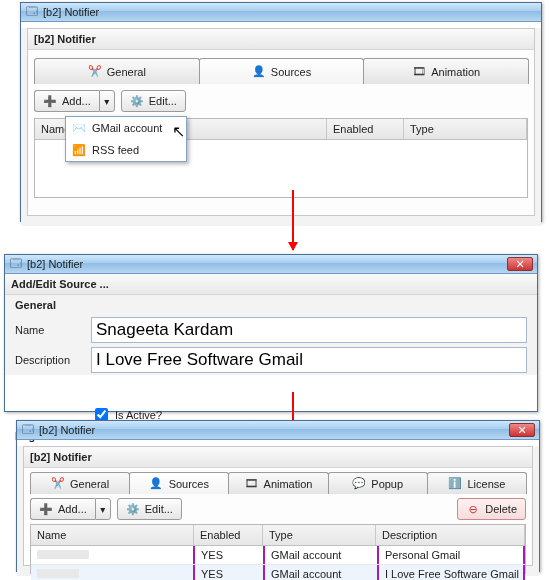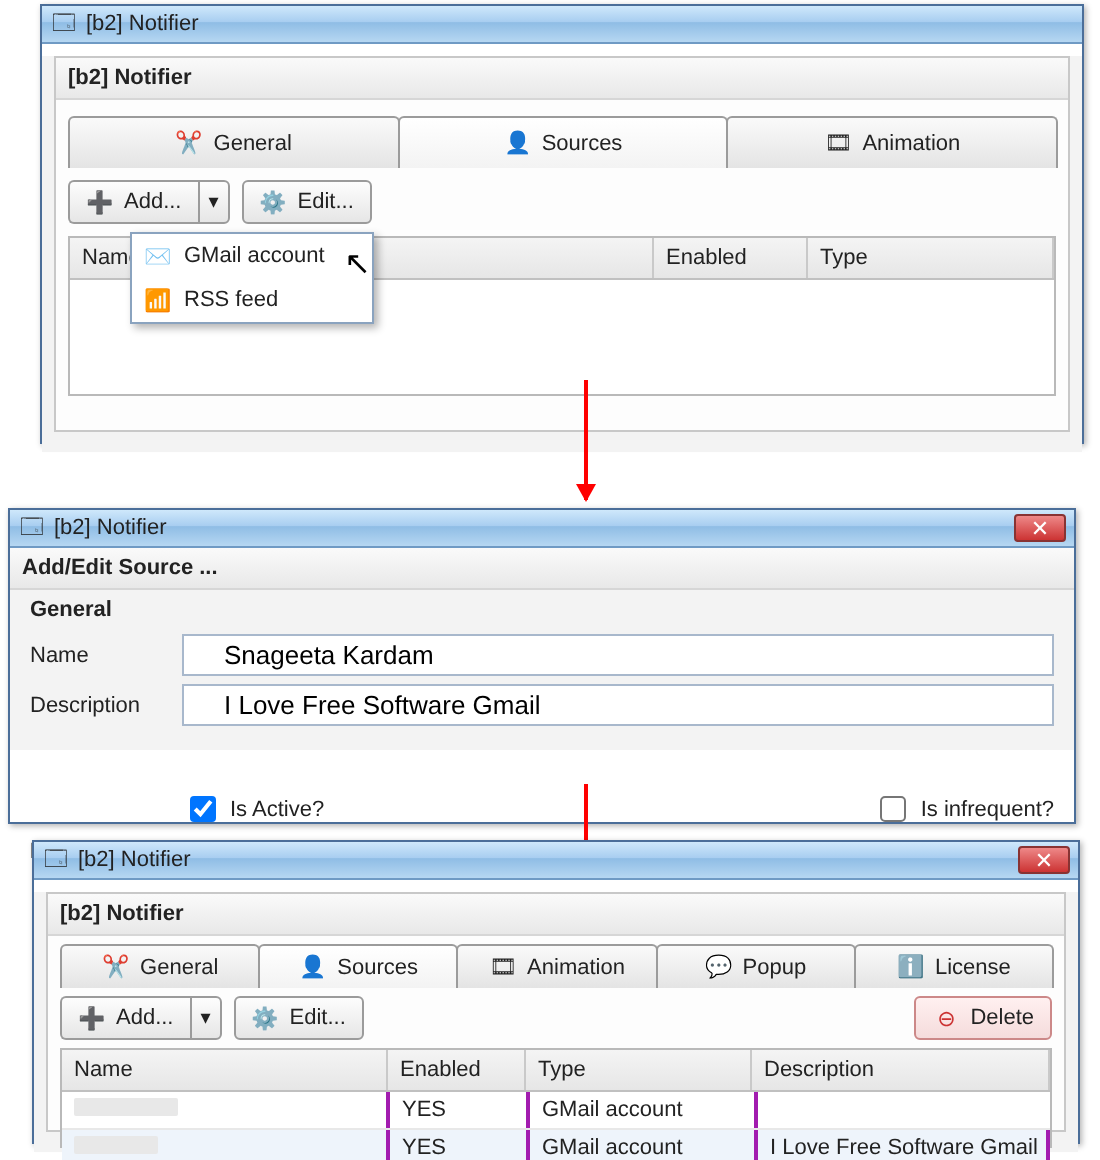--- a/index.html
+++ b/index.html
@@ -24,21 +24,21 @@
 .ghead{display:flex;background:linear-gradient(#f4f4f4,#e6e6e6);border-bottom:1px solid #c0c0c0;}
 .ghead>div{border-right:1px solid #c9c9c9;padding:4px 6px;font-weight:normal;}
 .grow{display:flex;border-bottom:1px solid #e8e8e8;}
 .grow>div{border-right:2px solid #a21caf;padding:3px 6px;overflow:hidden;white-space:nowrap;}
 .dropdown{position:absolute;border:1px solid #8aa3bf;background:#fff;box-shadow:2px 2px 4px rgba(0,0,0,.3);}
 .ditem{display:flex;align-items:center;gap:6px;padding:4px 12px 4px 6px;cursor:pointer;}
 .ic{display:inline-flex;align-items:center;justify-content:center;width:14px;height:14px;}
 .section-lbl{font-weight:bold;padding:4px 6px;}
 .formrow{display:flex;align-items:center;padding:2px 6px;gap:6px;}
 .formrow label{width:70px;}
-.tin{border:1px solid #a8b8cc;padding:2px 20px;font-family:inherit;font-size:13px;background:#fff;}
+.tin{border:1px solid #a8b8cc;padding:2px 4px;font-family:inherit;font-size:17px;background:#fff;}
 .checkbox{display:flex;align-items:center;gap:4px;margin-top:28px;}
 .arrow{position:absolute;width:2px;background:#f00;}
 .arrow::after{content:"";position:absolute;left:-4px;bottom:-1px;border-left:5px solid transparent;border-right:5px solid transparent;border-top:9px solid #f00;}
 .cursor{position:absolute;font-size:16px;color:#000;pointer-events:none;}
 .redact{display:inline-block;height:9px;background:#e8e8e8;border-radius:1px;}
 .note{font-size:9px;color:#bd4040;}
 .small-ic{font-size:10px}
 </style>
 </head>
 <body>
@@ -124,24 +124,20 @@
     <label>Description</label>
     <input class="tin" style="flex: 1 1 0%;" value="I Love Free Software Gmail">
    </div>
    <div class="formrow">
     <label></label>
     <span class="checkbox">
               <input type="checkbox" checked="" style="">
               <span>Is Active?</span>
             </span>
     <span style="flex:1"></span>
-    <span class="checkbox">
-              <input type="checkbox" style="">
-              <span>Is infrequent?</span>
-            </span>
    </div>
    <div class="section-lbl">Login</div>
   </div>
  </div>
 </div>
 
 <div class="arrow" style="left:292px;top:392px;height:44px;"></div>
 
 <div class="win" style="left:16px;top:420px;width:522px;height:150px;">
  <div class="titlebar">
@@ -198,20 +194,21 @@
     <div class="ghead">
      <div style="width:150px">Name</div>
      <div style="width:56px">Enabled</div>
      <div style="width:100px">Type</div>
      <div style="flex:1">Description</div>
     </div>
     <div class="grow">
      <div style="width:150px"><span class="redact" style="width:52px"></span></div>
      <div style="width:56px">YES</div>
      <div style="width:100px">GMail account</div>
+     <div style="flex:1">Personal Gmail</div>
     </div>
     <div class="grow" style="background:#eef4fb">
      <div style="width:150px"><span class="redact" style="width:42px"></span></div>
      <div style="width:56px">YES</div>
      <div style="width:100px">GMail account</div>
      <div style="flex:1">I Love Free Software Gmail</div>
     </div>
    </div>
   </div>
  </div>

